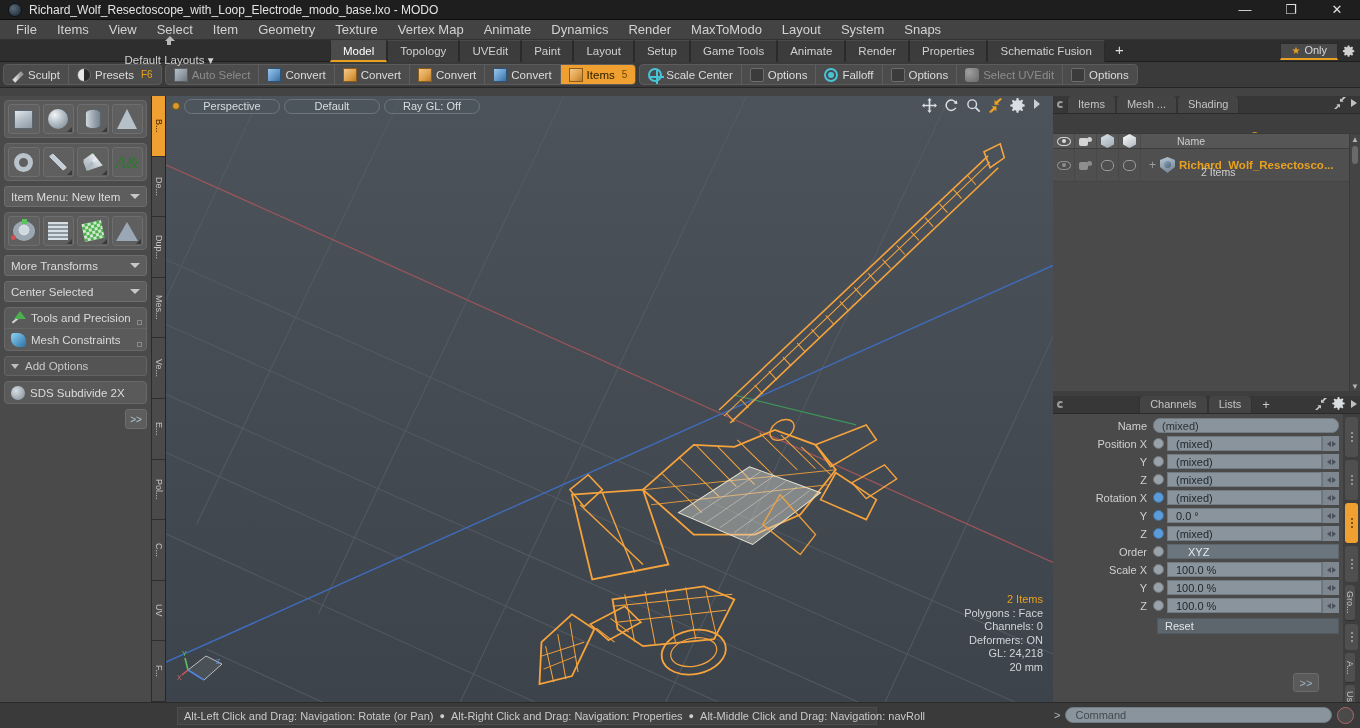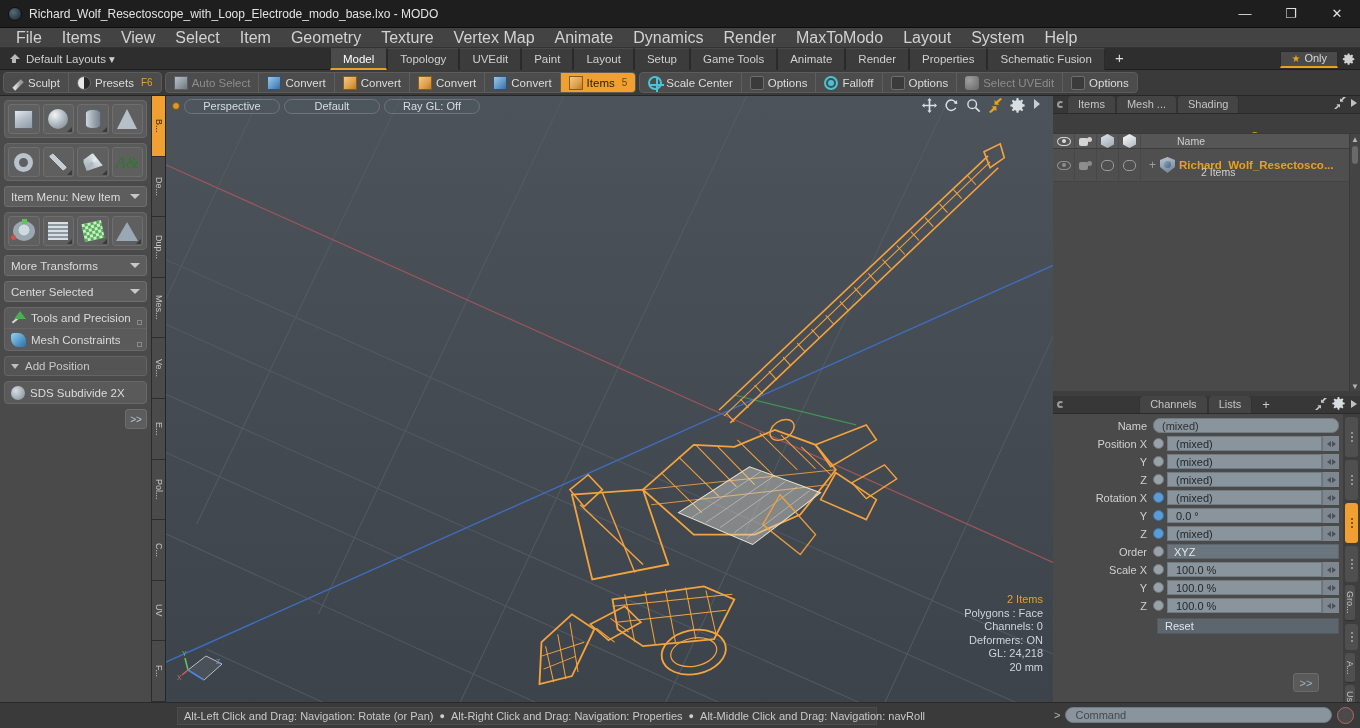--- a/index.html
+++ b/index.html
@@ -9,50 +9,50 @@
     font-family: "Liberation Sans", sans-serif;
     font-size: 11px;
     color: #c8c8c8;
     overflow: hidden;
     user-select: none;
   }
   .app { position: relative; width: 1360px; height: 728px; background: #434343; }
 
   
   .titlebar {
-    height: 28px; background: #1e1e1e; display: flex; align-items: center;
+    height: 20px; background: #1e1e1e; display: flex; align-items: center;
     border-bottom: 1px solid #0d0d0d;
   }
   .titlebar .logo {
     width: 14px; height: 14px; border-radius: 50%;
     background: radial-gradient(circle at 35% 35%, #5a6a78, #16242e);
     margin: 0 7px 0 8px; flex: none;
     border: 1px solid #0c1218;
   }
   .titlebar .title { color: #e3e3e3; font-size: 12px; white-space: nowrap; }
   .titlebar .spacer { flex: 1; }
   .winbtn {
     width: 46px; height: 24px; display: flex; align-items: center; justify-content: center;
     color: #e0e0e0; font-size: 13px; line-height: 1;
   }
 
   
   .menubar {
     height: 20px; background: #434343; display: flex; align-items: center;
     padding-left: 6px; border-bottom: 1px solid #323232;
   }
-  .menubar .mi { padding: 8px 10px; font-size: 16px; color: #d2d2d2; line-height: 20px; }
+  .menubar .mi { padding: 8px 10px; font-size: 13px; color: #d2d2d2; line-height: 20px; }
 
   
   .layoutrow {
     height: 22px; background: #2e2e2e; display: flex; align-items: center;
     border-bottom: 1px solid #1d1d1d; position: relative;
   }
   .layoutrow .lefttool {
-    display: flex; align-items: center; gap: 6px; padding-left: 8px; width: 330px;
+    display: flex; align-items: center; gap: 6px; padding-left: 8px; width: 330px; flex-direction: column;
   }
   .arrow-up-ico { width: 12px; height: 12px; position: relative; }
   .arrow-up-ico::before {
     content:''; position:absolute; left:2px; top:1px;
     border-left: 5px solid transparent; border-right: 5px solid transparent;
     border-bottom: 5px solid #b8b8b8;
   }
   .arrow-up-ico::after {
     content:''; position:absolute; left:4px; top:6px; width:4px; height:4px; background:#b8b8b8;
   }
@@ -313,21 +313,21 @@
   .spin {
     width: 17px; height: 15px; background:#7e878f; border-left:1px solid #6a737a; flex:none;
     display:flex; align-items:center; justify-content:center; gap:1px;
   }
   .spin .l { width:0;height:0;border-top:3.5px solid transparent;border-bottom:3.5px solid transparent;border-right:4px solid #4a5158; }
   .spin .r { width:0;height:0;border-top:3.5px solid transparent;border-bottom:3.5px solid transparent;border-left:4px solid #4a5158; }
   .sectionhdr { display:flex; align-items:center; gap:5px; height:17px; padding-left:6px; background:#484848; margin: 2px 0 3px 0; font-size:11px; color:#d6d6d6; }
   .selwrap { display:flex; flex:1; }
   .pselect {
     flex:1; height:15px; background:#6b757d; border:1px solid #5d666d; display:flex;align-items:center;
-    justify-content:space-between; padding: 0 6px; font-size:11px; color:#e4e8eb;
+    justify-content:space-between; padding: 0 20px; font-size:11px; color:#e4e8eb;
   }
   .resetsel {
     margin: 4px 4px 0 104px; height: 16px; background:#5d666d; border:1px solid #525a61;
     display:flex;align-items:center;justify-content:space-between;padding:0 7px;font-size:11px;color:#e2e6e9;
   }
   .chevbtn {
     position:absolute; right: 24px; bottom: 10px; width: 26px; height: 19px;
     background:#5a5a5a; border:1px solid #6b6b6b; border-radius:3px;
     display:flex;align-items:center;justify-content:center; color:#9fb4c4; font-size:11px;
   }
@@ -382,21 +382,21 @@
     <div class="mi">Item</div>
     <div class="mi">Geometry</div>
     <div class="mi">Texture</div>
     <div class="mi">Vertex Map</div>
     <div class="mi">Animate</div>
     <div class="mi">Dynamics</div>
     <div class="mi">Render</div>
     <div class="mi">MaxToModo</div>
     <div class="mi">Layout</div>
     <div class="mi">System</div>
-    <div class="mi">Help</div>
+    <div class="mi">Snaps</div>
   </div>
 
   <div class="layoutrow">
     <div class="lefttool">
       <div class="arrow-up-ico"></div>
       <div class="defaultlayouts">
         <span>Default Layouts</span> ▾
       </div>
     </div>
     <div class="ltabs">
@@ -572,21 +572,21 @@
         </div>
         <div class="listrow">
           <span class="ico-meshc"></span>
           <span>Mesh Constraints</span>
           <span class="mini"></span>
         </div>
       </div>
 
       <div class="collapse-row">
         <span class="tri-down"></span>
-        <span>Add Position</span>
+        <span>Add Options</span>
       </div>
 
       <div class="listgroup">
         <div class="listrow">
           <span class="ico-sds"></span>
           <span>SDS Subdivide 2X</span>
         </div>
       </div>
 
       <div class="bigbtn-row">

